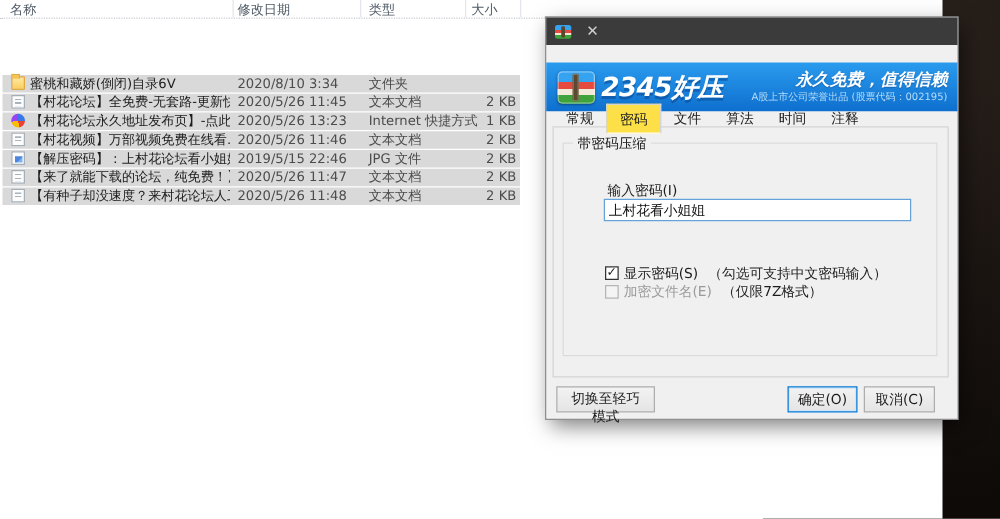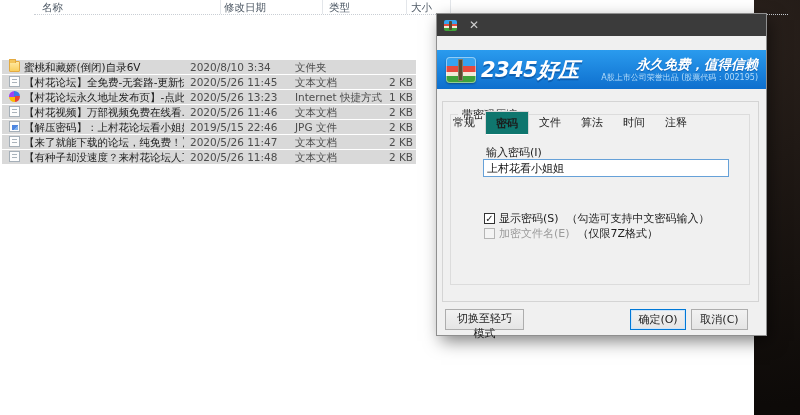--- a/index.html
+++ b/index.html
@@ -2,21 +2,21 @@
 <html><head>
 <meta charset="utf-8">
 <style>
   html,body{margin:0;padding:0;}
   body{width:800px;height:415px;overflow:hidden;position:relative;
        font-family:"DejaVu Sans","Liberation Sans",sans-serif;
        background:radial-gradient(circle at 92% 8%, #2a211c 0%, #0d0a08 45%, #070505 100%);}
   .explorer{position:absolute;left:0;top:0;width:754px;height:415px;background:#fff;}
   
   .lv-header{position:absolute;left:0;top:0;width:754px;height:14px;
-             border-bottom:1px dotted #c9ced4;font-size:10.5px;color:#4f5a66;margin-left:34px;}
+             border-bottom:1px dotted #c9ced4;font-size:10.5px;color:#4f5a66;}
   .col-h{position:absolute;top:1px;white-space:nowrap;cursor:default;}
   .col-sep{position:absolute;top:0;width:1px;height:14px;background:#e3e6ea;}
   
   .rows{position:absolute;left:0;top:16px;width:754px;margin-top:44px;}
   .row{position:relative;height:14px;margin-bottom:1px;background:#d9d9d9;
        margin-left:2px;width:414px;font-size:10.5px;color:#1c1c1c;line-height:14px;}
   .c-name{position:absolute;left:22px;right:232px;white-space:nowrap;overflow:hidden;}
   .c-date{position:absolute;left:188px;color:#4c4c4c;white-space:nowrap;}
   .c-type{position:absolute;left:293px;color:#4c4c4c;white-space:nowrap;}
   .c-size{position:absolute;right:3px;color:#4c4c4c;white-space:nowrap;}
@@ -55,22 +55,22 @@
           background:#5b4a2f;border-radius:1px;box-shadow:inset 0 0 0 1px rgba(255,255,255,.25);}
   .logo-text{font-size:21px;font-weight:bold;font-style:italic;color:#fff;margin-left:5px;
           letter-spacing:-.5px;text-shadow:0 2px 0 rgba(8,75,150,.6);white-space:nowrap;}
   .banner-right{margin-left:auto;margin-right:8px;text-align:right;line-height:1.15;}
   .slogan{font-size:13.5px;font-weight:bold;font-style:italic;color:#fff;
           text-shadow:0 1px 1px rgba(8,75,150,.6);white-space:nowrap;}
   .subtitle{font-size:8px;color:#b4dbf8;white-space:nowrap;}
   
   .tabs{position:absolute;left:6px;top:69px;display:flex;align-items:flex-end;z-index:3;}
   .tab{padding:3px 9px 3px;font-size:11px;color:#1c1c1c;cursor:pointer;border:1px solid transparent;}
-  .tab.active{background:#0f766e;border:1px solid #d4d4d4;border-bottom-color:#fdfdfd;
-          padding:4px 10px 3px;margin-bottom:-1px;font-weight:bold;margin-top:28px;}
+  .tab.active{background:#fde047;border:1px solid #d4d4d4;border-bottom-color:#fdfdfd;
+          padding:4px 10px 3px;margin-bottom:-1px;font-weight:normal;}
   .panel{position:absolute;left:5px;top:87px;width:317px;height:201px;box-sizing:border-box;
           border:1px solid #d4d4d4;background:#f0f0f0;}
   .groupbox{position:absolute;left:7px;top:5px;width:300px;height:178px;box-sizing:border-box;
           border:1px solid #dcdcdc;margin:0;padding:0;}
   .groupbox legend{font-size:11px;color:#1c1c1c;padding:0 4px;margin-left:7px;}
   .pw-label{position:absolute;left:35px;top:23px;font-size:11px;color:#1c1c1c;}
   .pw-input{position:absolute;left:32px;top:37px;width:238px;height:16px;box-sizing:content-box;
           border:1px solid #66a1d8;background:#fff;font-size:11px;padding:0 3px;
           font-family:"DejaVu Sans","Liberation Sans",sans-serif;color:#111;outline:none;}
   .cb-row{position:absolute;left:33px;font-size:11px;color:#1c1c1c;display:flex;align-items:center;white-space:nowrap;}

